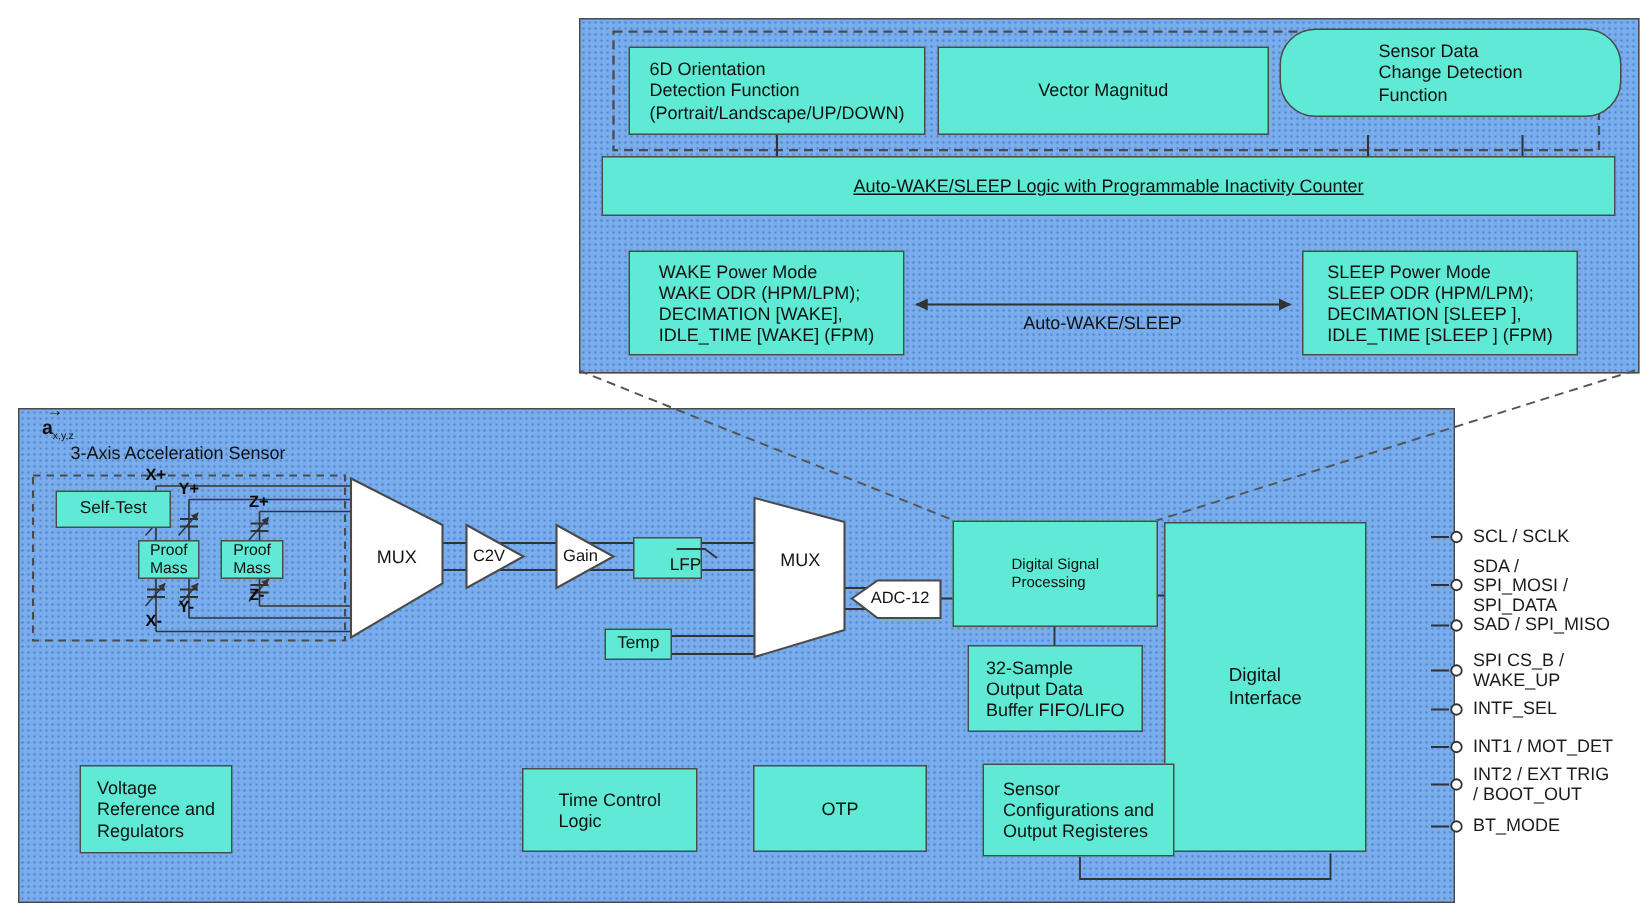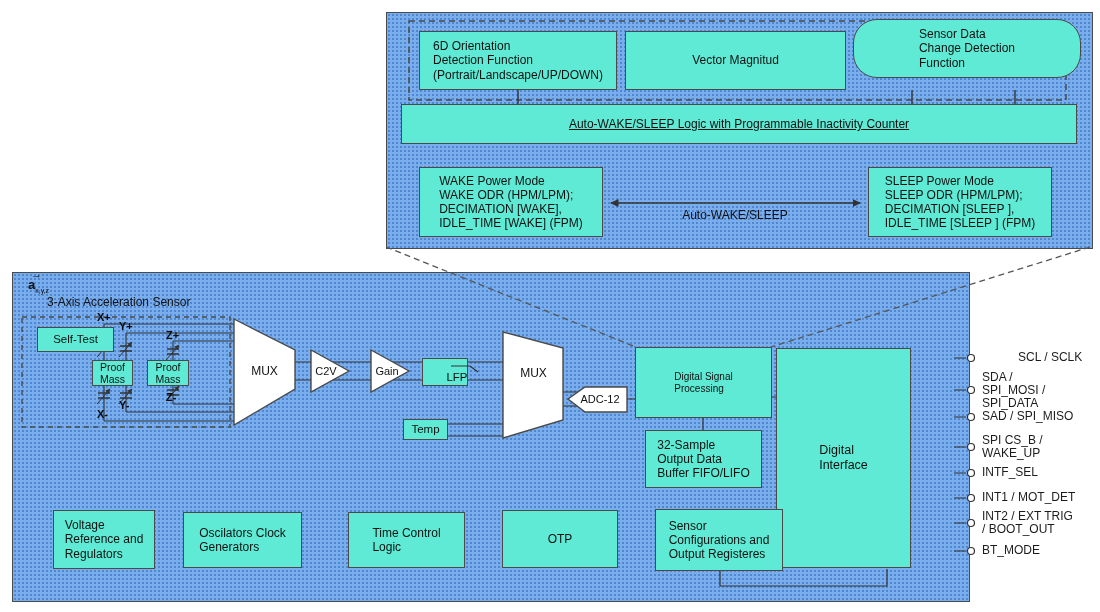--- a/index.html
+++ b/index.html
@@ -178,30 +178,28 @@
 Processing</div>
   <div class="box" style="left:645px;top:430px;width:117px;height:58px;">32-Sample
 Output Data
 Buffer FIFO/LIFO</div>
   <div class="box" style="left:776px;top:348px;width:135px;height:220px;font-size:12.5px;">Digital
 Interface</div>
 
   <div class="box" style="left:25px;top:510px;width:102px;height:59px;margin-left:28px;">Voltage
 Reference and
 Regulators</div>
-  <div class="box" style="left:183px;top:512px;width:119px;height:56px;">Oscilators Clock
-Generators</div>
   <div class="box" style="left:348px;top:512px;width:117px;height:56px;">Time Control
 Logic</div>
   <div class="box" style="left:502px;top:510px;width:116px;height:58px;">OTP</div>
   <div class="box" style="left:655px;top:509px;width:128px;height:62px;">Sensor
 Configurations and
 Output Registeres</div>
 
-  <div class="pin-lbl" style="top:351px;margin-left:36px;">SCL / SCLK</div>
+  <div class="pin-lbl" style="top:351px;">SCL / SCLK</div>
   <div class="pin-lbl" style="top:371px;">SDA /
 SPI_MOSI /
 SPI_DATA</div>
   <div class="pin-lbl" style="top:410px;">SAD / SPI_MISO</div>
   <div class="pin-lbl" style="top:434px;">SPI CS_B /
 WAKE_UP</div>
   <div class="pin-lbl" style="top:466px;">INTF_SEL</div>
   <div class="pin-lbl" style="top:491px;">INT1 / MOT_DET</div>
   <div class="pin-lbl" style="top:510px;">INT2 / EXT TRIG
 / BOOT_OUT</div>

